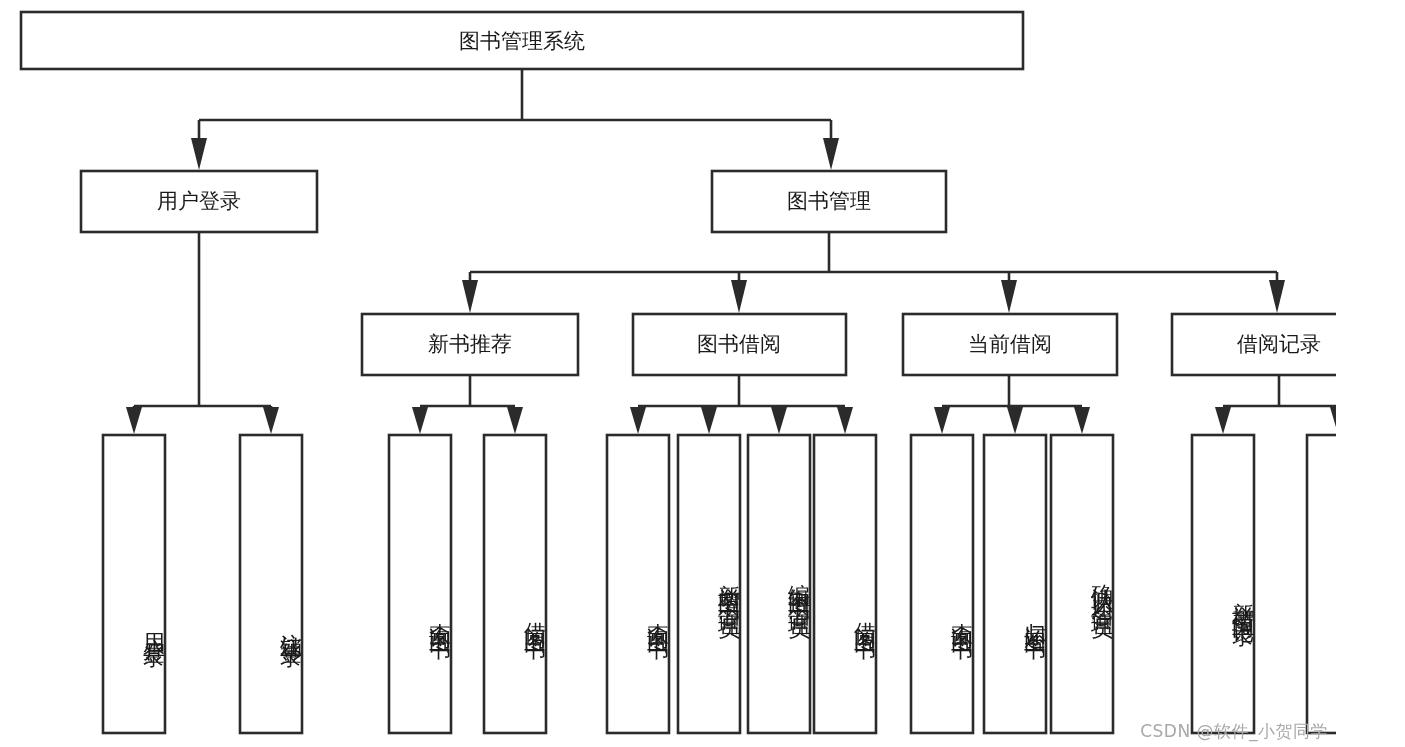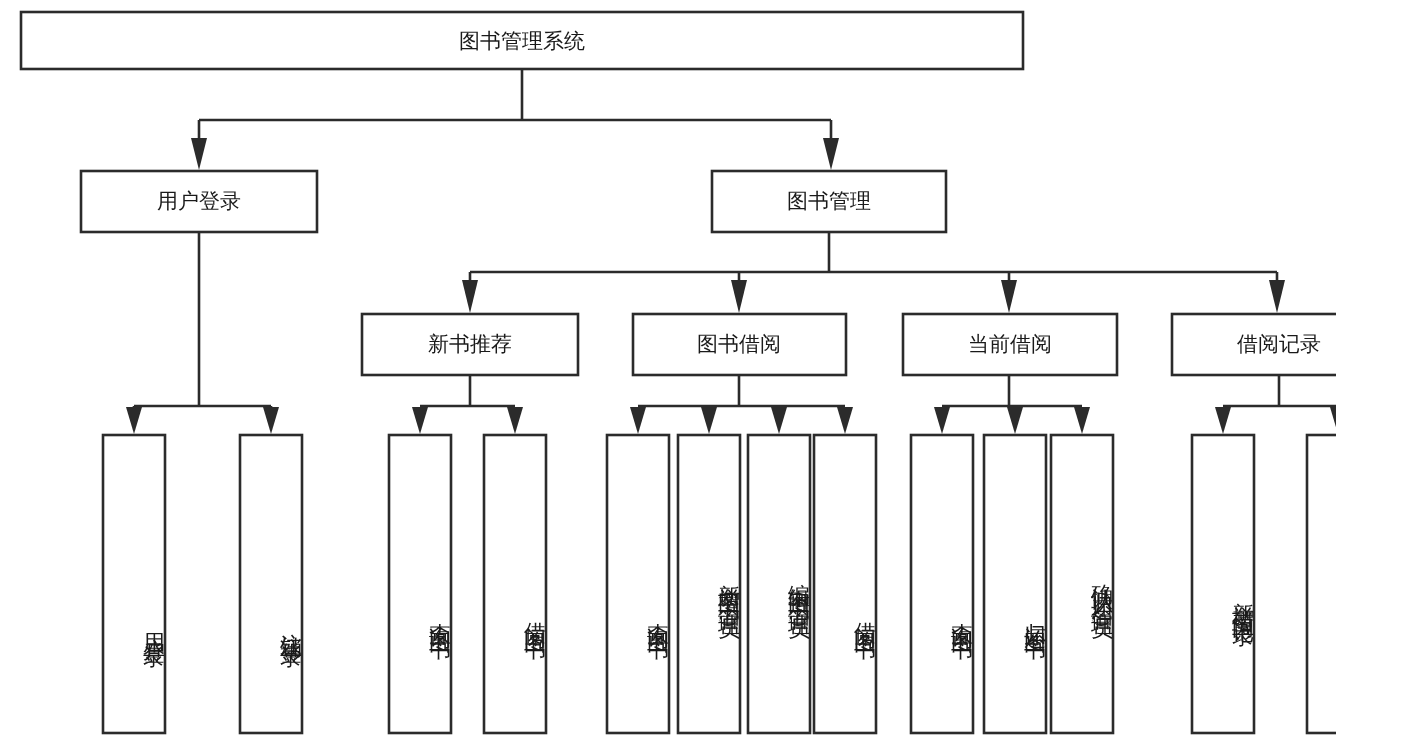--- a/index.html
+++ b/index.html
@@ -204,14 +204,15 @@
   <div class="vlabel" style="left:911px; top:505px; width:62px; height:220px;">查询图书</div>
 
   <div class="vlabel" style="left:984px; top:505px; width:62px; height:220px;">归还图书</div>
 
   <div class="vlabel" style="left:1051px; top:443px; width:62px; height:290px;">确认归还（管理员）</div>
 
   <div class="vlabel" style="left:1192px; top:468px; width:62px; height:262px;">新增借阅记录</div>
 
   <div class="vlabel" style="left:1307px; top:468px; width:62px; height:262px;">查询借阅记录</div>
 
+  <div class="watermark">CSDN @软件_小贺同学</div>
 
 </div>
 
 </body></html>

